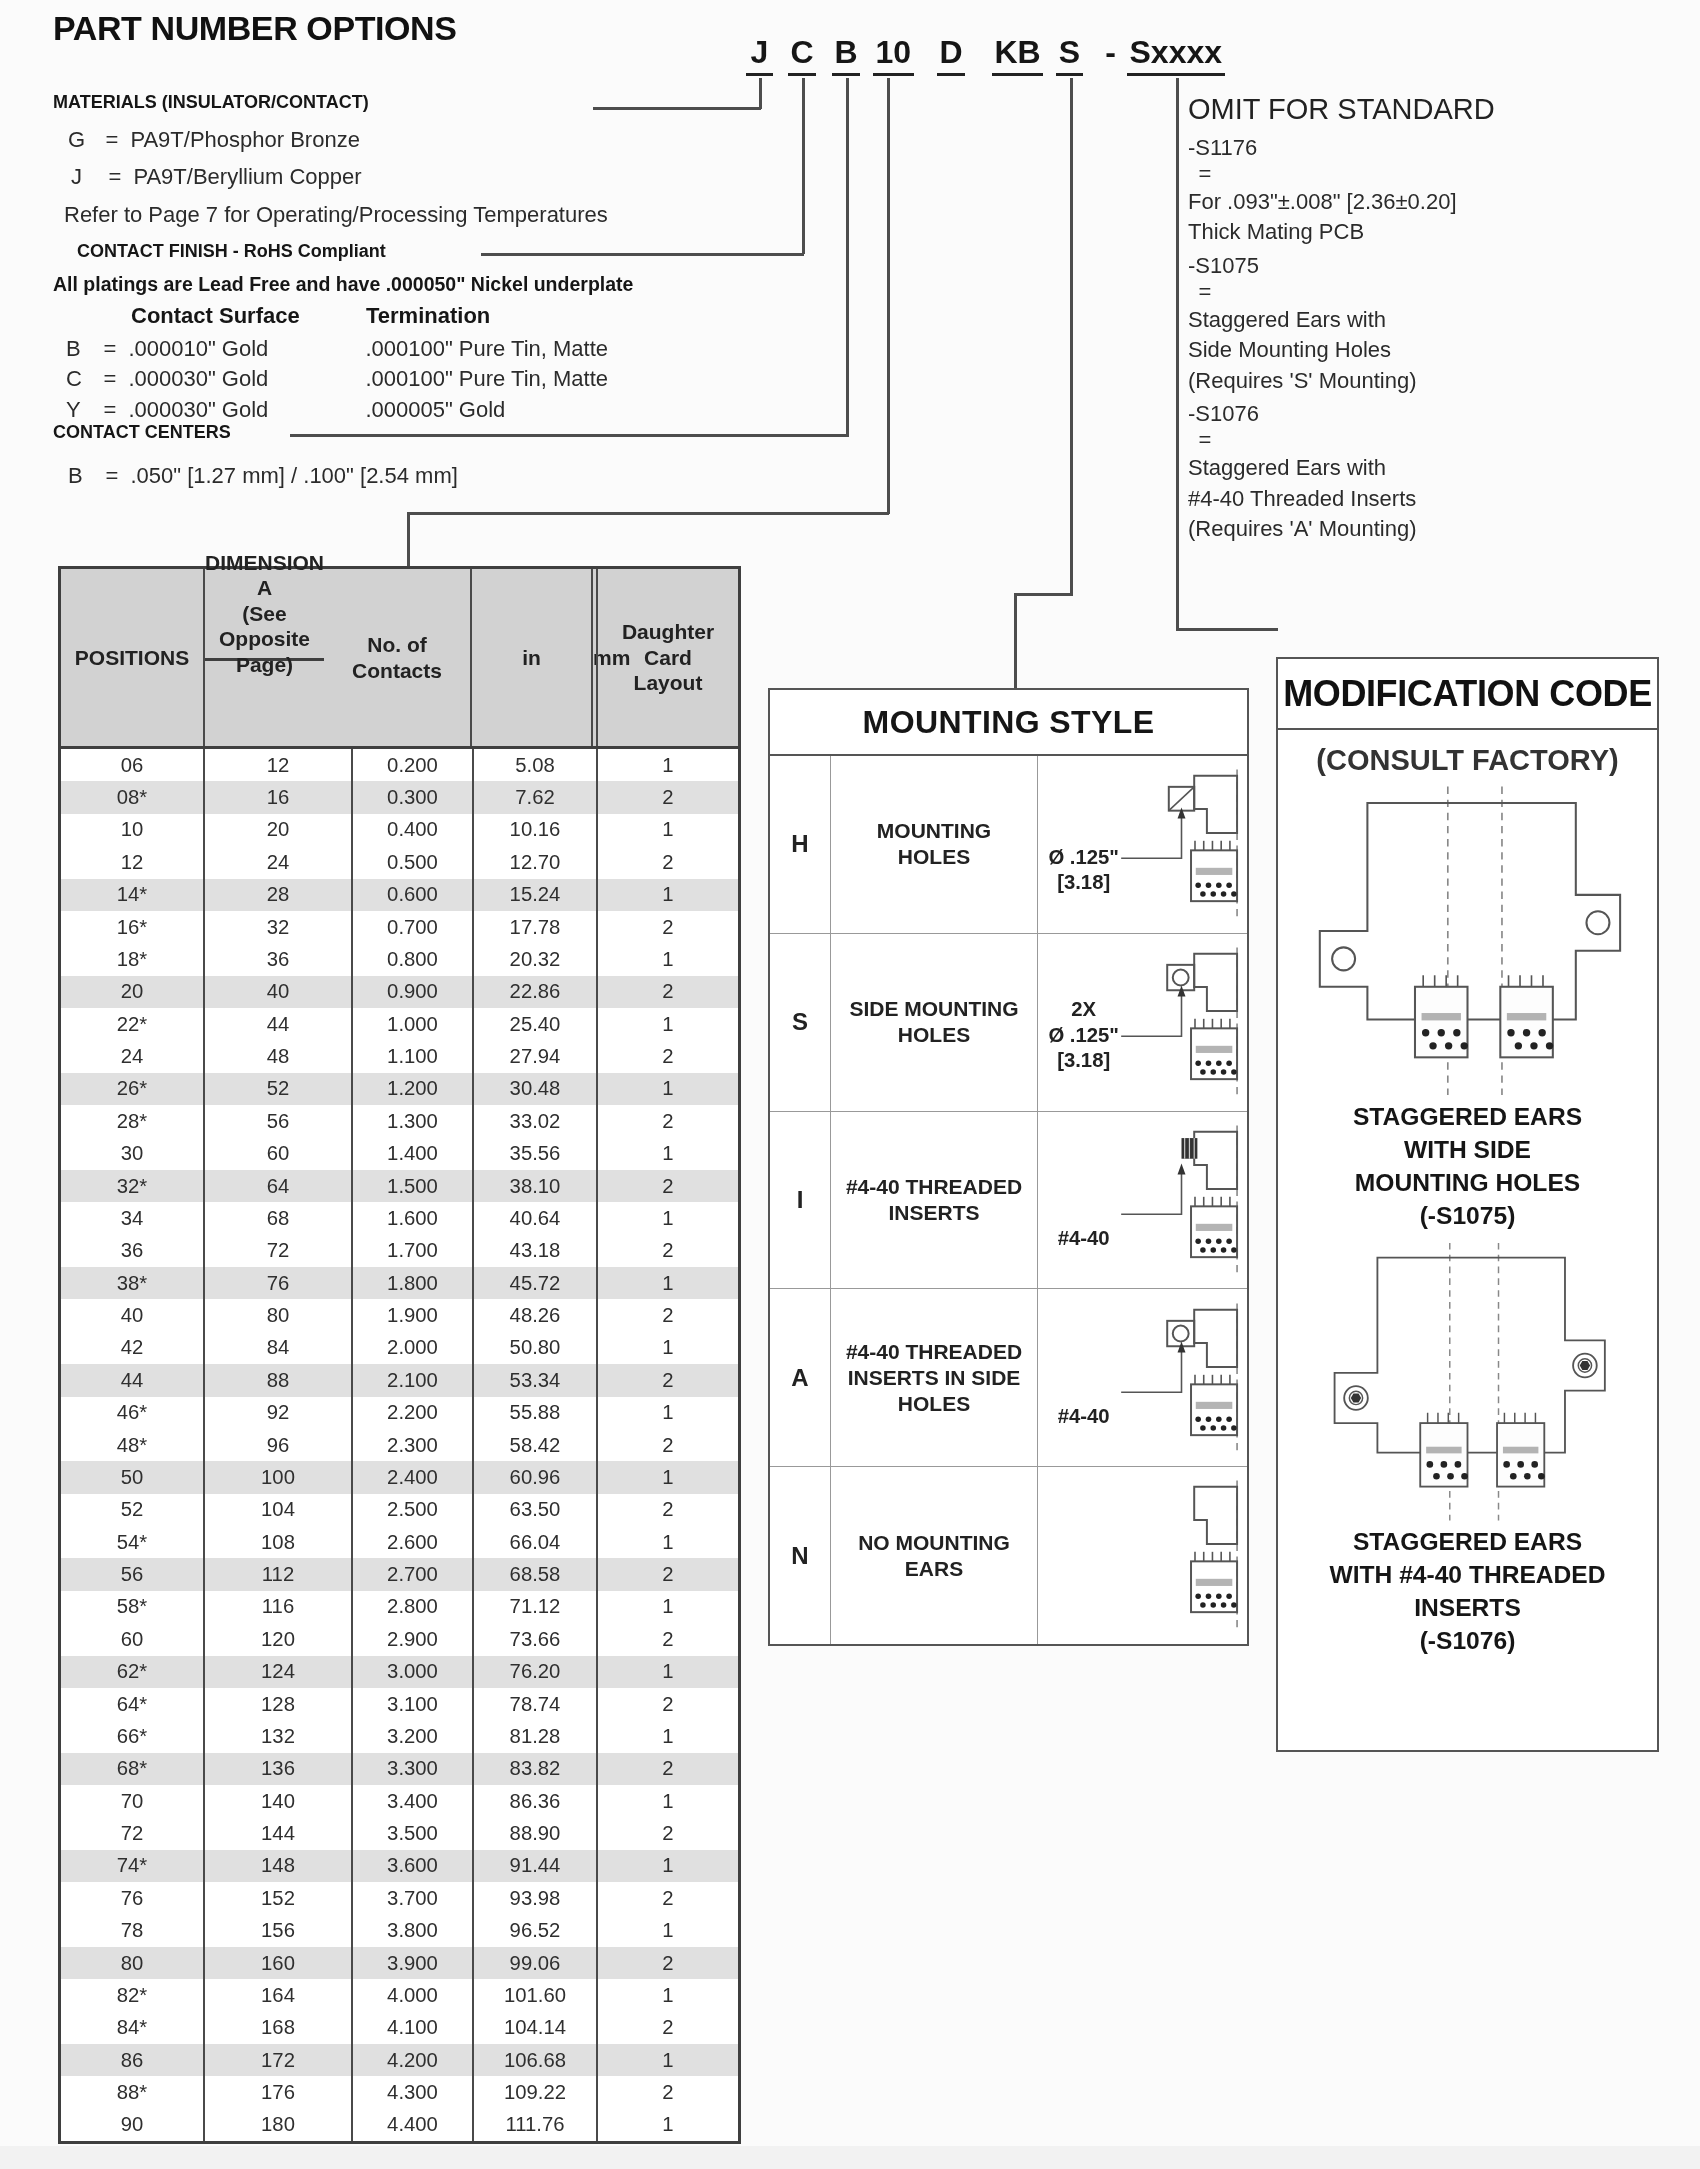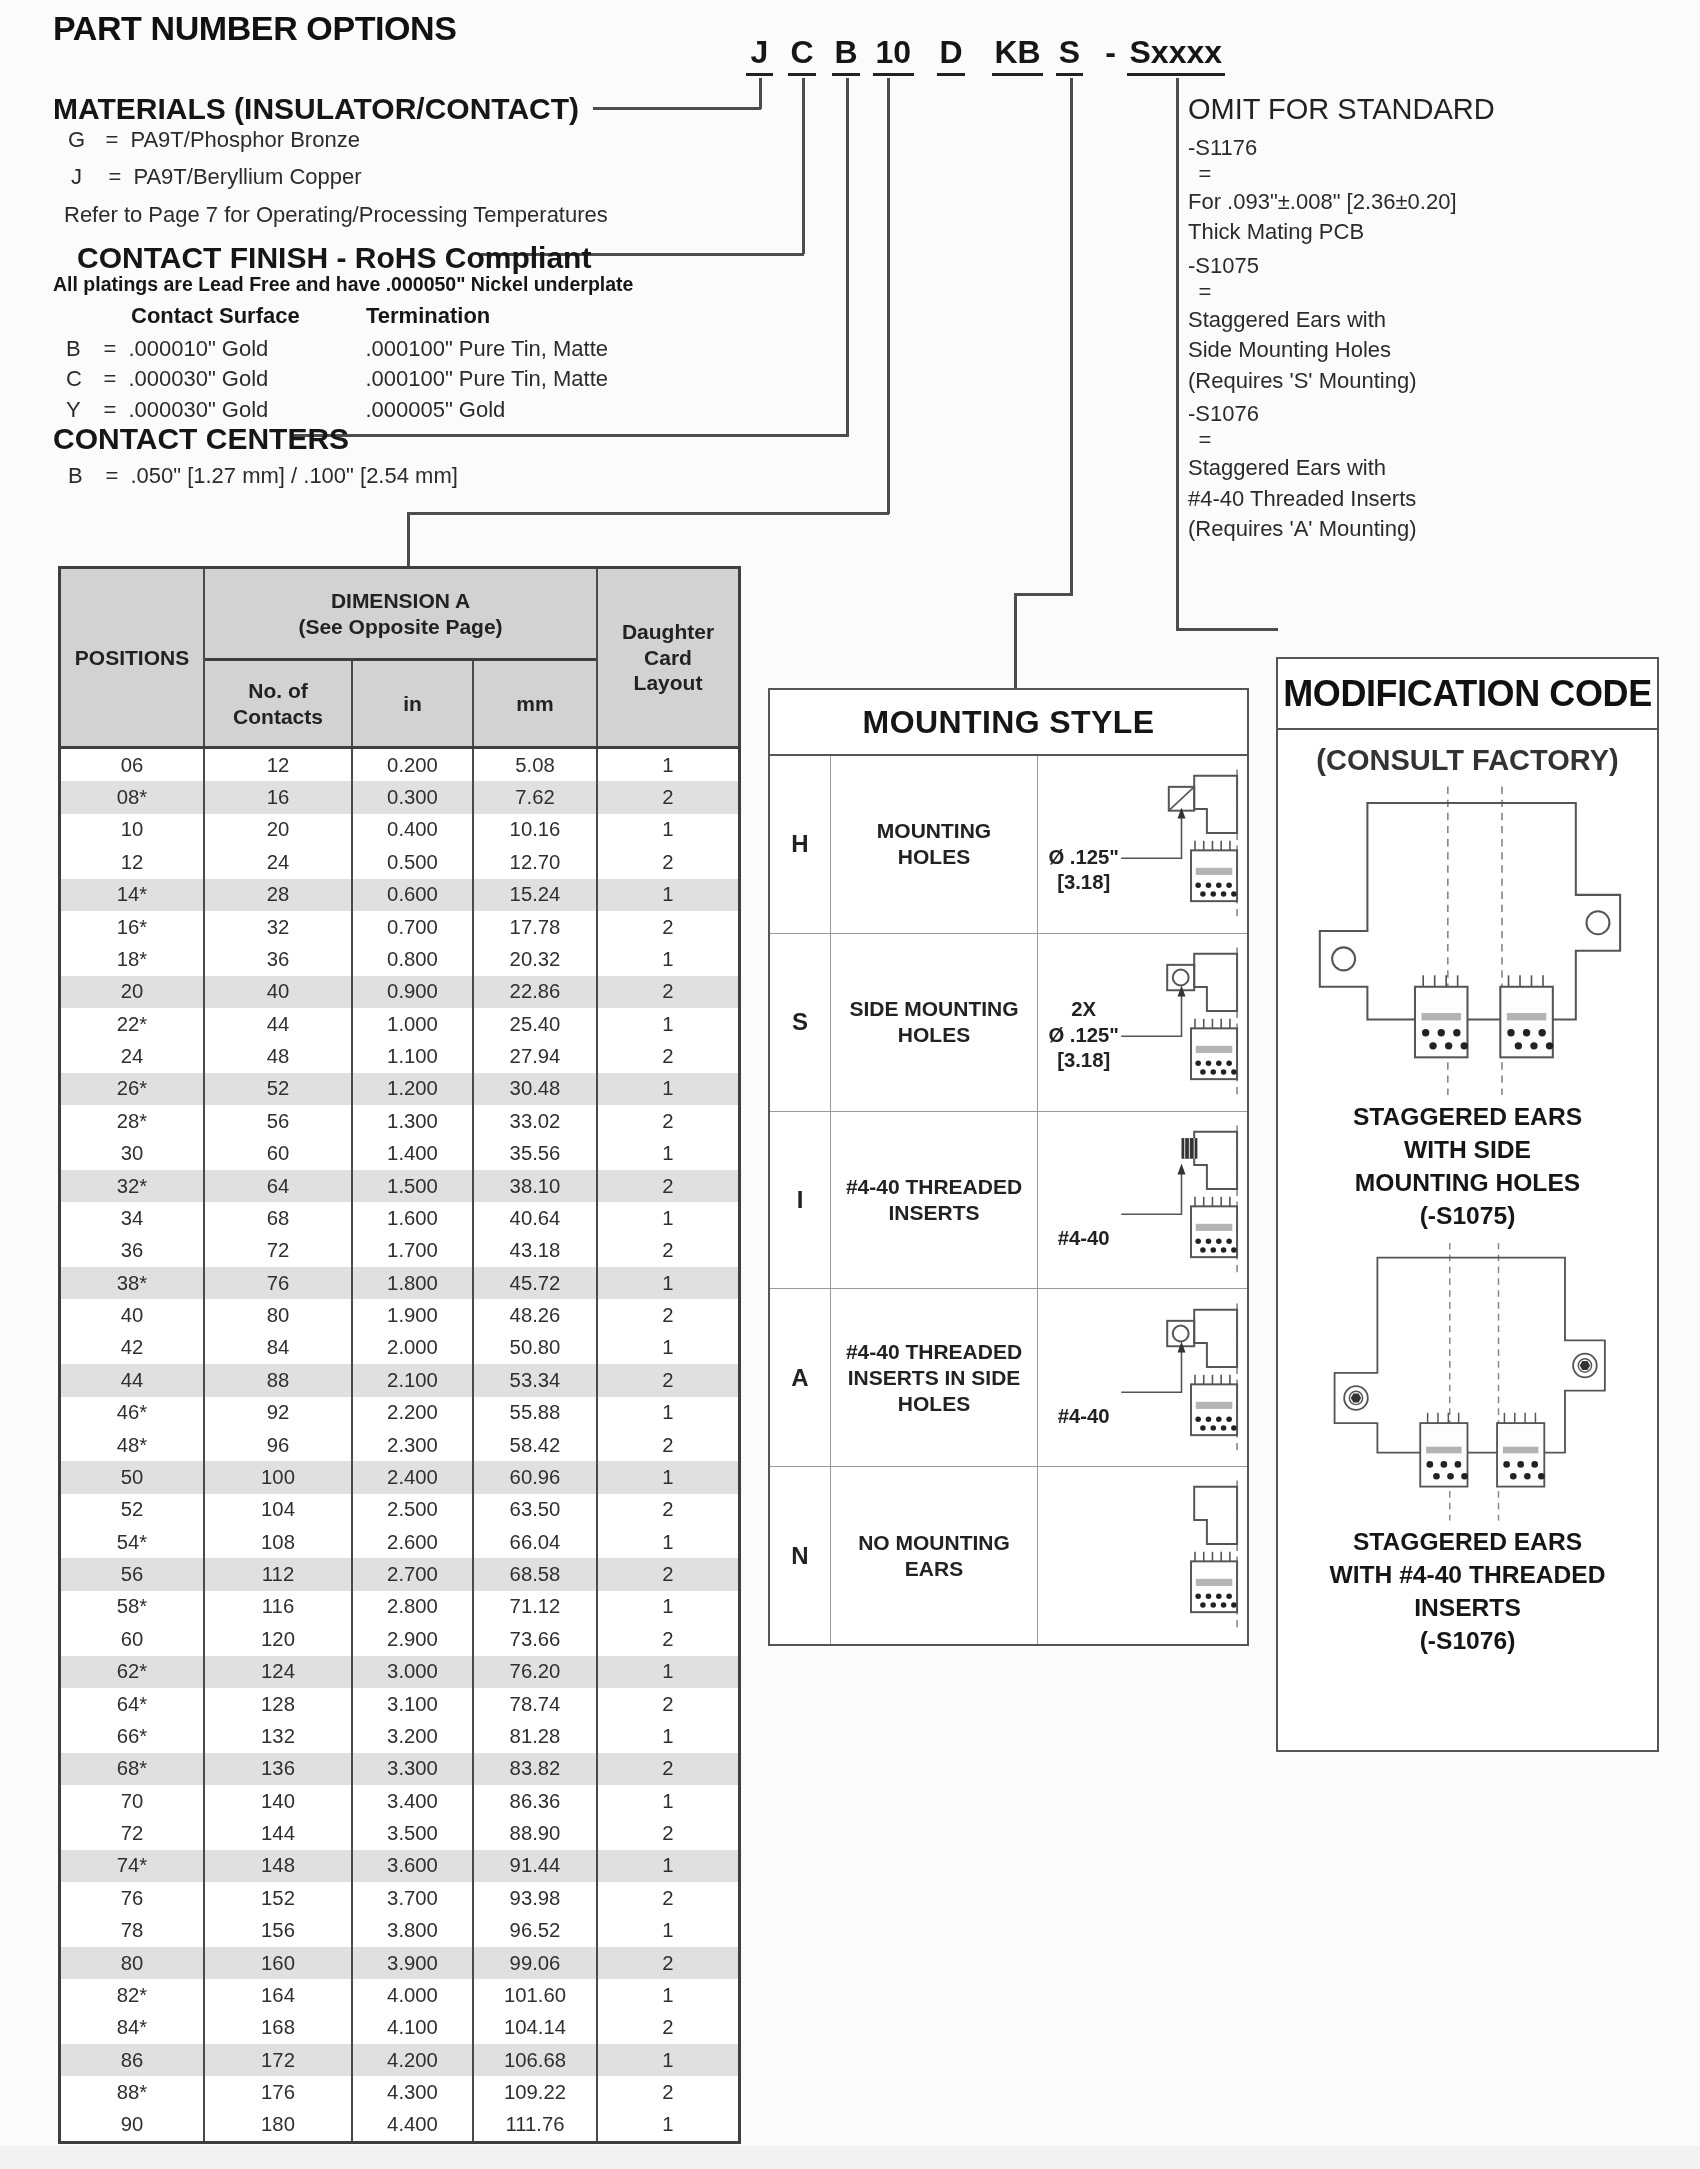--- a/index.html
+++ b/index.html
@@ -1,20 +1,20 @@
 <!DOCTYPE html>
 <html style="font-size:13.6px"><head>
 <meta charset="utf-8">
 <style>
   html,body{margin:0;padding:0;}
   body{width:1700px;height:2170px;background:#f2f2f2;font-family:"Liberation Sans",sans-serif;color:#2e2e2e;}
   .page{position:relative;width:1700px;height:2146px;background:#fbfbfb;overflow:hidden;}
   .abs{position:absolute;}
   .title{font-size:34px;font-weight:bold;color:#111;letter-spacing:-0.4px;}
-  .h1{font-size:30px;font-weight:bold;color:#161616;}
+  .h1{font-size:18px;font-weight:bold;color:#161616;}
   .h2{font-size:19.5px;font-weight:bold;color:#161616;}
   .body-row{display:flex;font-size:22px;color:#2b2b2b;}
   .code-col{width:25.4px;}
   .eq-col{width:37px;text-align:center;}
   .note{font-size:22px;color:#2b2b2b;}
   
   .vl,.hl{background:#4d4d4d;}
   .vl{width:2.5px;}
   .hl{height:2.5px;}
   
@@ -23,21 +23,21 @@
   
   .omit-item{display:flex;font-size:22px;color:#2b2b2b;margin-bottom:5.1px;flex-direction:column;}
   .omit-code{width:95px;}
   .omit-eq{width:34px;text-align:center;}
   .omit-lines{line-height:30.5px;}
   
   .ptable{position:absolute;left:58px;top:566px;width:683px;height:1578px;border:3.4px solid #3f3f3f;background:#fff;display:flex;flex-direction:column;box-sizing:border-box;}
   .phead{display:flex;height:180px;background:#d2d2d2;border-bottom:3.4px solid #3f3f3f;box-sizing:border-box;}
   .phc{box-sizing:border-box;display:flex;align-items:center;justify-content:center;text-align:center;font-weight:bold;font-size:21px;color:#222;white-space:pre-line;line-height:25.4px;}
   .ph-c0{width:142px;}
-  .ph-mid{width:393px;border-left:2.5px solid #4a4a4a;display:flex;flex-direction:column;box-sizing:border-box;}
+  .ph-mid{width:393px;border-left:2.5px solid #4a4a4a;display:flex;flex-direction:row;box-sizing:border-box;}
   .ph-band{height:92px;border-bottom:3.4px solid #3f3f3f;display:flex;align-items:center;justify-content:center;text-align:center;font-weight:bold;font-size:21px;color:#222;white-space:pre-line;line-height:25.4px;box-sizing:border-box;}
   .ph-sub{flex:1;display:flex;}
   .ph-s0{width:146px;}
   .ph-s1{width:121px;border-left:2.5px solid #4a4a4a;}
   .ph-s2{flex:1;border-left:2.5px solid #4a4a4a;}
   .ph-c4{flex:1;border-left:2.5px solid #4a4a4a;}
   .pbody{flex:1;display:flex;flex-direction:column;}
   .prow{flex:1;display:flex;}
   .prow.shaded{background:#e0e0e0;}
   .pcell{box-sizing:border-box;display:flex;align-items:center;justify-content:center;font-size:20.3px;color:#2f2f2f;}

